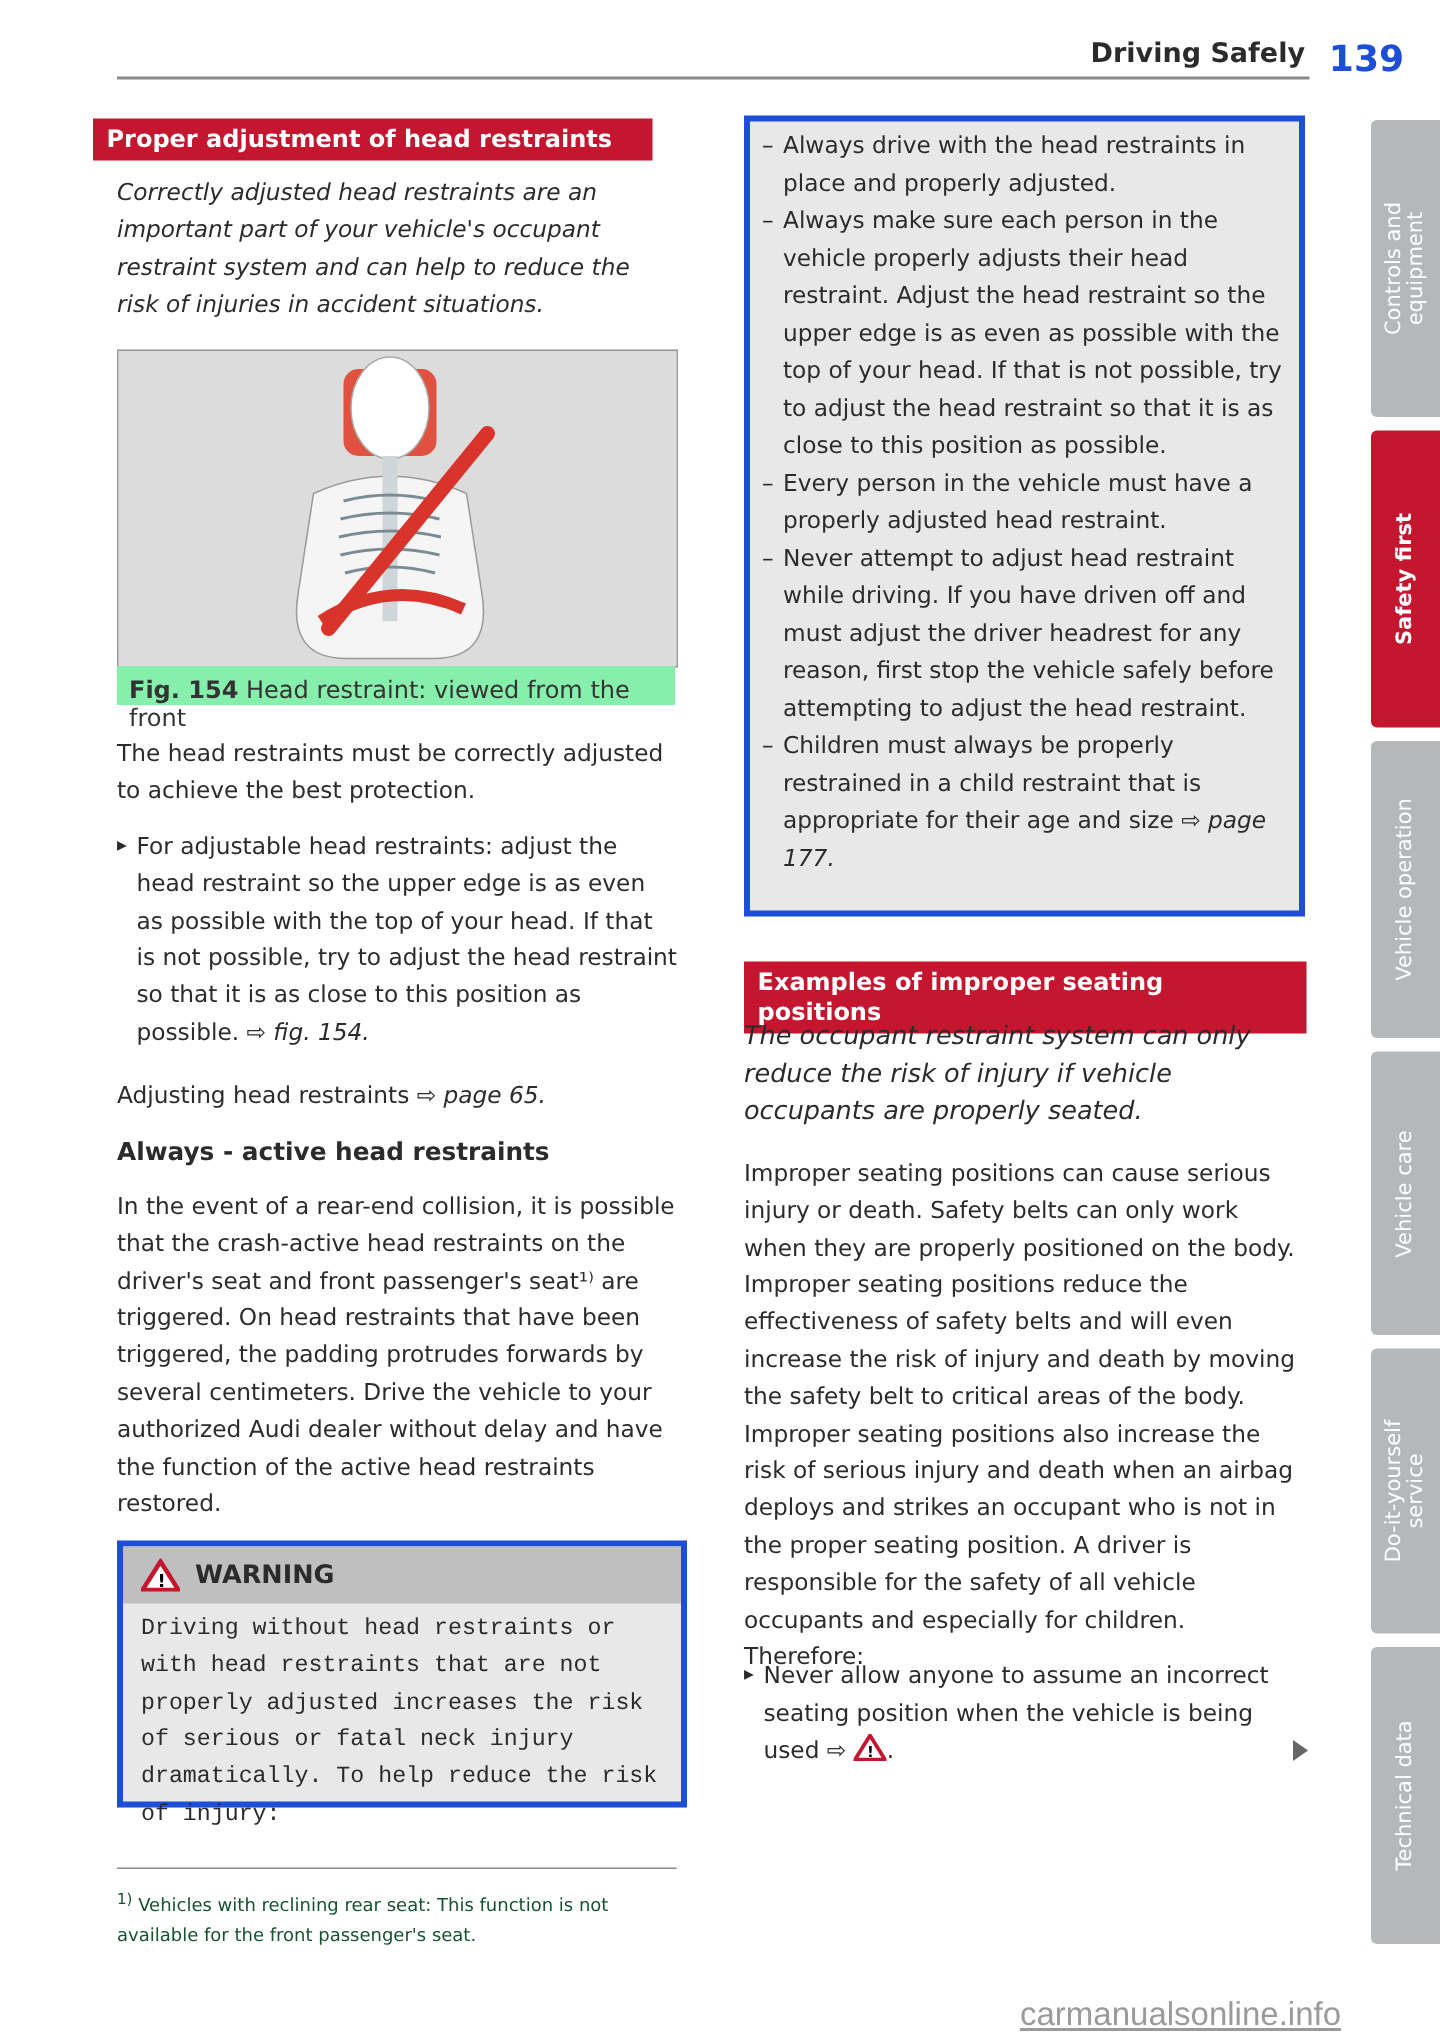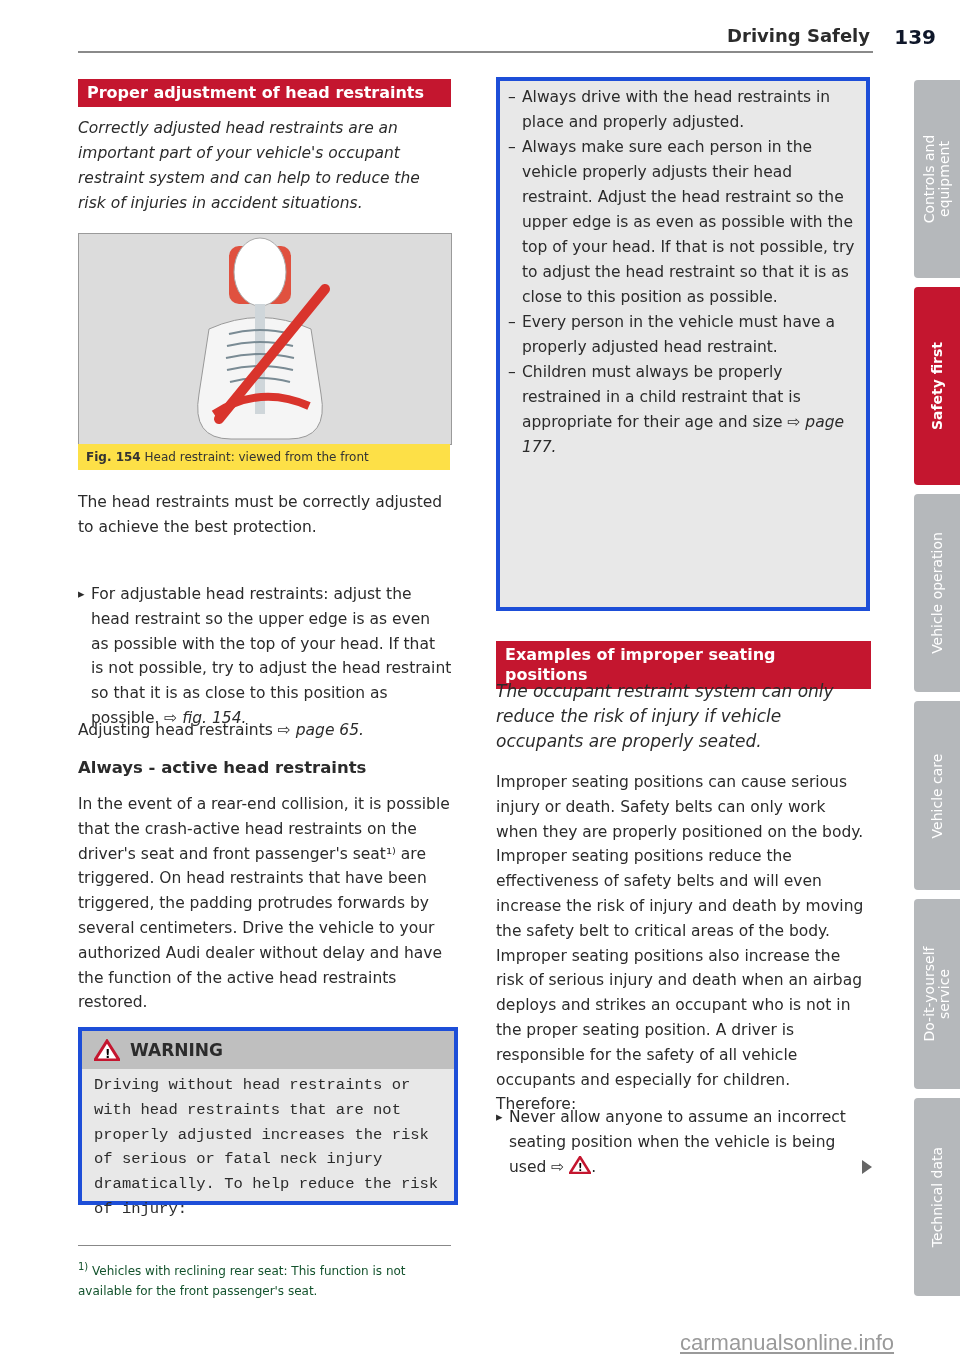--- a/index.html
+++ b/index.html
@@ -1,26 +1,26 @@
 <!DOCTYPE html>
 <html><head>
 <meta charset="utf-8">
 <style>
   html, body { margin:0; padding:0; }
   body { width:960px; height:1361px; background:#fff; position:relative; overflow:hidden;
          font-family:"DejaVu Sans", sans-serif; color:#2b2b2b; }
   .hdr-line { position:absolute; left:78px; top:51px; width:396px; height:2px; background:#8a8a8a; }
   .hdr-line2 { position:absolute; left:474px; top:51px; width:399px; height:2px; background:#8a8a8a; }
   .hdr-title { position:absolute; right:90px; top:25px; font-weight:bold; font-size:18px; color:#2b2b2b; }
-  .hdr-page { position:absolute; right:24px; top:25px; font-weight:bold; font-size:20px; color:#0f172a; }
+  .hdr-page { position:absolute; right:24px; top:25px; font-weight:bold; font-size:24px; color:#1d4ed8; }
   .sec-head { background:#c4162f; color:#fff; font-weight:bold; font-size:16px; padding:4px 9px; line-height:20px; }
   .italic { font-style:italic; }
   p { margin:0; }
   .figure { position:absolute; border:1px solid #9a9a9a; background:#dcdcdc; }
-  .fig-caption { position:absolute; font-size:12px; color:#333; background:#fde047; }
+  .fig-caption { position:absolute; font-size:16px; color:#333; background:#86efac; }
   .fig-caption b { font-weight:bold; }
   .bullet { position:relative; padding-left:13px; }
   .bullet::before { content:"\25B8"; position:absolute; left:0; top:0; font-size:13px; }
   .dash { position:relative; padding-left:14px; }
   .dash::before { content:"\2013"; position:absolute; left:0; top:0; }
   .box { border:4px solid #1d4ed8; background:#e8e8e8; }
   .warn-head { background:#bfbfbf; font-weight:bold; font-size:17px; padding:8px 12px; display:flex; align-items:center; gap:10px; }
   .sub-head { font-weight:bold; font-size:16.5px; }
   .tab { position:absolute; left:914px; width:46px; background:#b5b8bb; border-radius:4px 0 0 4px; }
   .tab.active { background:#c4162f; }
@@ -36,21 +36,21 @@
 <body>
 
 <div>
   <div class="hdr-title">Driving Safely</div>
   <div class="hdr-page">139</div>
   <div class="hdr-line"></div>
   <div class="hdr-line2"></div>
 </div>
 
 <div>
-  <div class="sec-head" style="position:absolute;left:78px;top:79px;width:355px;">Proper adjustment of head restraints</div>
+  <div class="sec-head" style="position:absolute;left:62px;top:79px;width:355px;">Proper adjustment of head restraints</div>
   <p class="italic" style="position:absolute;left:78px;top:116px;width:374px;font-size:15.5px;line-height:25px;">Correctly adjusted head restraints are an important part of your vehicle's occupant restraint system and can help to reduce the risk of injuries in accident situations.</p>
 
   <div class="figure" style="left:78px;top:233px;width:372px;height:210px;">
     <svg width="372" height="210">
       <rect x="0" y="0" width="372" height="210" fill="#dcdcdc"></rect>
       <rect x="150" y="12" width="62" height="58" rx="10" fill="#e0513f"></rect>
       <ellipse cx="181" cy="38" rx="26" ry="34" fill="#fff" stroke="#aaa"></ellipse>
       <path d="M130 95 Q181 72 232 95 L242 160 Q250 205 210 205 L152 205 Q112 205 120 160 Z" fill="#f5f5f5" stroke="#999"></path>
       <rect x="176" y="70" width="10" height="110" fill="#cfd6da"></rect>
       <g stroke="#7a8b94" stroke-width="2" fill="none">
@@ -65,21 +65,21 @@
       <text x="366" y="60" transform="rotate(-90 362 40)" font-size="10" fill="#444" font-family="DejaVu Sans, sans-serif">B4G-0454</text>
     </svg>
   </div>
   <div class="fig-caption" style="left:78px;top:444px;width:372px;height:26px;padding:6px 8px;box-sizing:border-box;">
     <b>Fig. 154</b>
     <span>Head restraint: viewed from the front</span>
   </div>
 
   <p style="position:absolute;left:78px;top:490px;width:374px;font-size:15.5px;line-height:24.8px;">The head restraints must be correctly adjusted to achieve the best protection.</p>
 
-  <div class="bullet" style="position:absolute;left:78px;top:552px;width:361px;font-size:15.5px;line-height:24.8px;margin-top:30px;">
+  <div class="bullet" style="position:absolute;left:78px;top:552px;width:361px;font-size:15.5px;line-height:24.8px;">
     <span>For adjustable head restraints: adjust the head restraint so the upper edge is as even as possible with the top of your head. If that is not possible, try to adjust the head restraint so that it is as close to this position as possible.</span>
     <span class="ref">⇨ fig. 154.</span>
   </div>
 
   <p style="position:absolute;left:78px;top:718px;width:374px;font-size:15.5px;line-height:24.8px;">
     <span>Adjusting head restraints</span>
     <span class="ref">⇨ page 65.</span>
   </p>
 
   <div class="sub-head" style="position:absolute;left:78px;top:758px;">Always - active head restraints</div>
@@ -102,20 +102,21 @@
     <sup>1)</sup>
     <span>Vehicles with reclining rear seat: This function is not available for the front passenger's seat.</span>
   </div>
 </div>
 
 <div>
   <div class="box" style="position:absolute;left:496px;top:77px;width:374px;height:534px;padding:4px 8px;box-sizing:border-box;font-size:15.5px;line-height:25px;">
     <div class="dash">Always drive with the head restraints in place and properly adjusted.</div>
     <div class="dash">Always make sure each person in the vehicle properly adjusts their head restraint. Adjust the head restraint so the upper edge is as even as possible with the top of your head. If that is not possible, try to adjust the head restraint so that it is as close to this position as possible.</div>
     <div class="dash">Every person in the vehicle must have a properly adjusted head restraint.</div>
+    <div class="dash">Never attempt to adjust head restraint while driving. If you have driven off and must adjust the driver headrest for any reason, first stop the vehicle safely before attempting to adjust the head restraint.</div>
     <div class="dash">
       <span>Children must always be properly restrained in a child restraint that is appropriate for their age and size</span>
       <span class="ref">⇨ page 177.</span>
     </div>
   </div>
 
   <div class="sec-head" style="position:absolute;left:496px;top:641px;width:357px;">Examples of improper seating positions</div>
   <p class="italic" style="position:absolute;left:496px;top:679px;width:374px;font-size:17px;line-height:25px;">The occupant restraint system can only reduce the risk of injury if vehicle occupants are properly seated.</p>
 
   <p style="position:absolute;left:496px;top:770px;width:374px;font-size:15.5px;line-height:24.8px;">Improper seating positions can cause serious injury or death. Safety belts can only work when they are properly positioned on the body. Improper seating positions reduce the effectiveness of safety belts and will even increase the risk of injury and death by moving the safety belt to critical areas of the body. Improper seating positions also increase the risk of serious injury and death when an airbag deploys and strikes an occupant who is not in the proper seating position. A driver is responsible for the safety of all vehicle occupants and especially for children. Therefore:</p>

